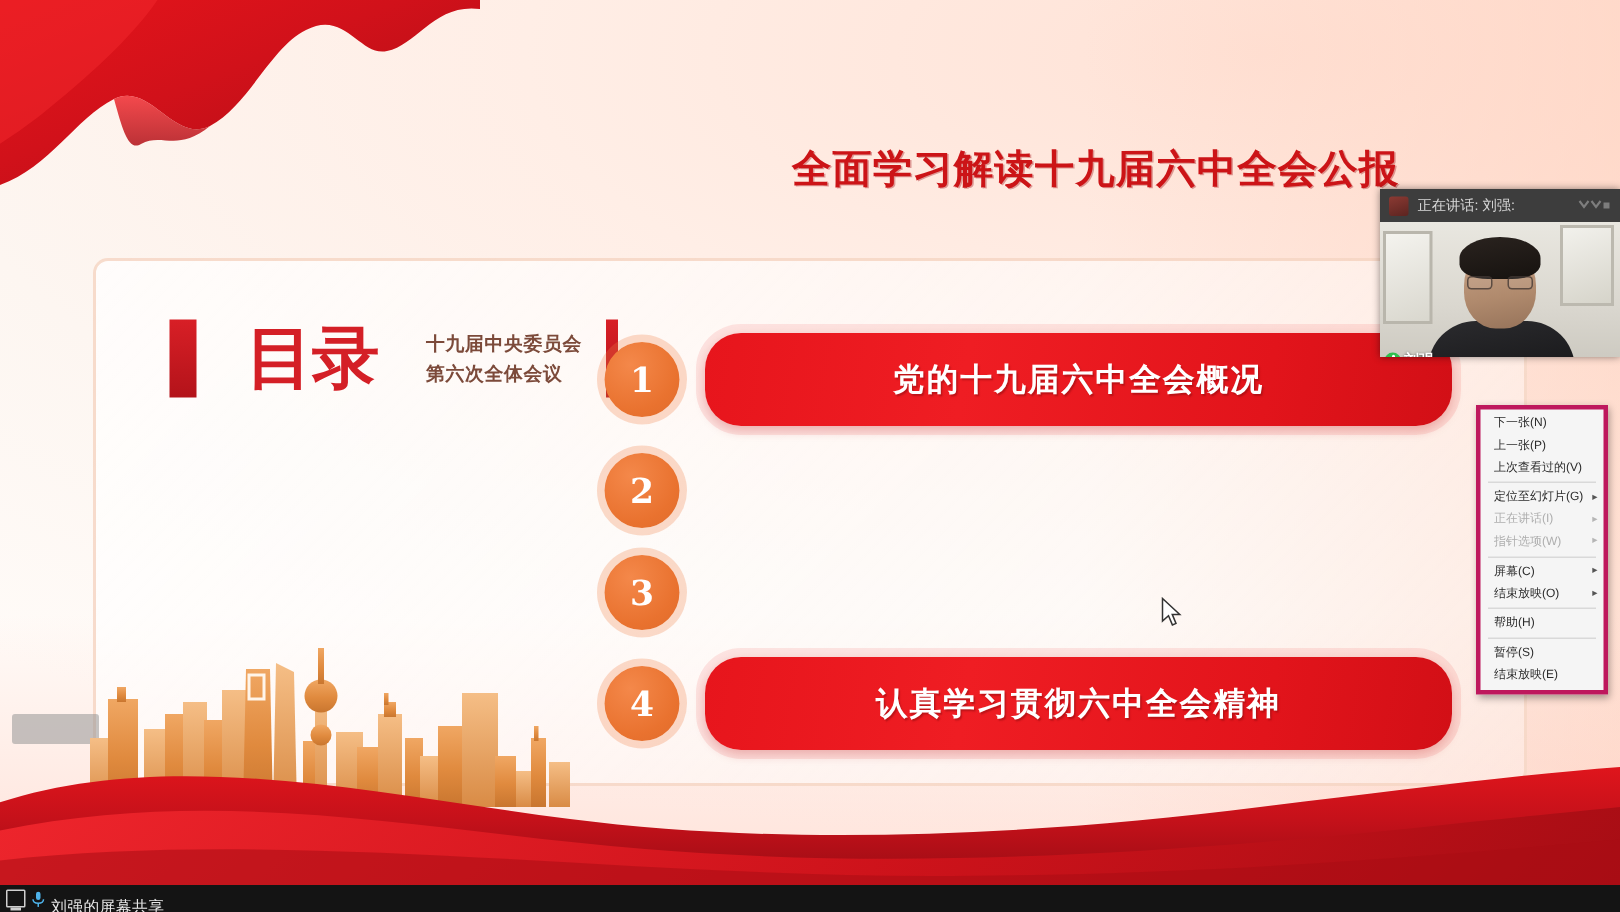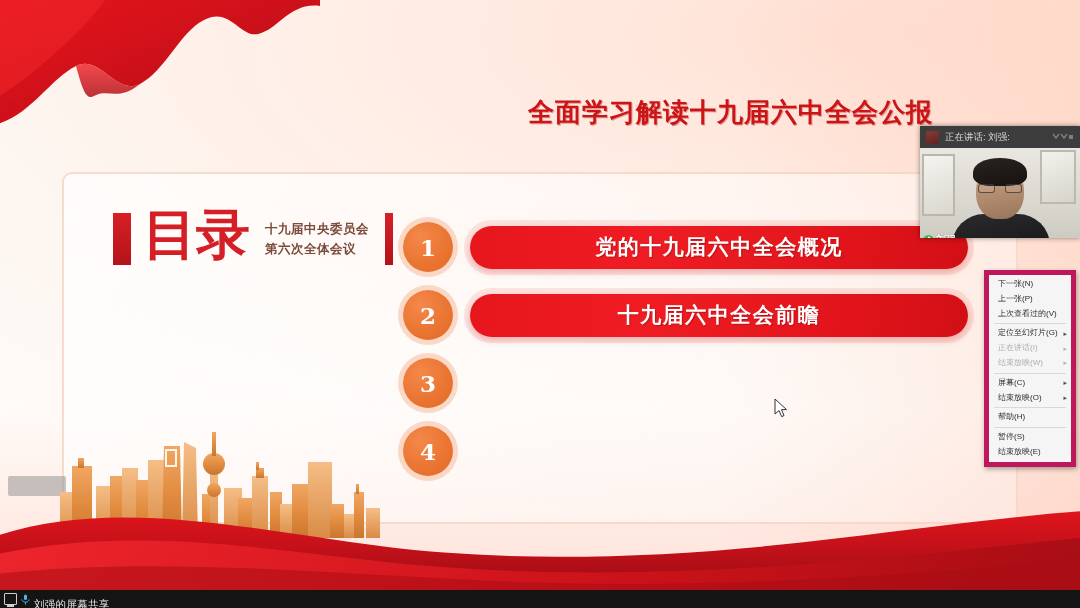--- a/index.html
+++ b/index.html
@@ -89,36 +89,37 @@
   .toc-bar-left {
     width: 18px; height: 52px;
     background: linear-gradient(180deg, #d81f26, #b3131a);
   }
   .toc-bar-right {
     width: 8px; height: 52px;
     background: linear-gradient(180deg, #d81f26, #b3131a);
     margin-left: 4px;
   }
   .toc-main {
-    font-size: 54px;
+    font-size: 45px;
     font-weight: bold;
     color: #d41f26;
     line-height: .95;
     letter-spacing: -1px;
-    font-family: Liberation Mono, monospace;
+    font-family: Liberation Sans, sans-serif;
+    margin-left: 21px;
   }
   .toc-sub {
     display: flex;
     flex-direction: column;
     gap: 3px;
     font-size: 12.5px;
     color: #7c4a3a;
     font-weight: bold;
     letter-spacing: .5px;
-    margin-left: 4px;
+    margin-left: 20px;
   }
 
   
   .toc-list {
     position: absolute;
     left: 403px; top: 222px;
     display: flex;
     flex-direction: column;
     gap: 18px;
   }
@@ -135,21 +136,21 @@
     color: #fff;
     font-size: 23px;
     font-weight: bold;
     display: flex;
     align-items: center;
     justify-content: center;
     flex: none;
     font-family: "DejaVu Serif", "Liberation Serif", serif;
   }
   .bar {
-    width: 498px; height: 43px;
+    width: 498px; height: 62px;
     border-radius: 24px;
     background: linear-gradient(100deg, #e7151c 0%, #ef1d23 35%, #e2141b 75%, #d20f16 100%);
     box-shadow: 0 0 0 6px rgba(236,26,33,.10), 0 3px 7px rgba(180,20,25,.25);
     display: flex;
     align-items: center;
     justify-content: center;
     color: #ffffff;
     font-size: 21px;
     font-weight: bold;
     letter-spacing: 1.5px;
@@ -303,21 +304,21 @@
     justify-content: center;
     flex: none;
   }
 
   
   #ctx-menu {
     position: absolute;
     left: 984px; top: 270px;
     width: 82px;
     background: #f5f5f5;
-    border: 5px solid #be185d;
+    border: 3px solid #be185d;
     box-shadow: 1px 2px 5px rgba(0,0,0,.35);
     padding: 2px 0;
     font-size: 8px;
     color: #2b2b2b;
   }
   .ctx-item {
     position: relative;
     padding: 3px 12px 3px 9px;
     white-space: nowrap;
     line-height: 1.1;
@@ -415,27 +416,27 @@
       <div class="toc-bar-right"></div>
     </div>
 
     <div class="toc-list">
       <div class="toc-row">
         <div class="num-circle">1</div>
         <div class="bar">党的十九届六中全会概况</div>
       </div>
       <div class="toc-row">
         <div class="num-circle">2</div>
-        <div class="bar">十九届六中全会前瞻</div>
       </div>
       <div class="toc-row">
         <div class="num-circle">3</div>
       </div>
       <div class="toc-row">
         <div class="num-circle">4</div>
+        <div class="bar">认真学习贯彻六中全会精神</div>
       </div>
     </div>
 
     <div class="left-chip"></div>
 
     <svg class="skyline" viewBox="0 0 330 120" preserveAspectRatio="none">
       <defs>
         <linearGradient id="sk" x1="0" y1="0" x2="0" y2="1">
           <stop offset="0%" stop-color="#f0a763"></stop>
           <stop offset="55%" stop-color="#e08a3e"></stop>
@@ -551,21 +552,21 @@
     <div class="ctx-sep"></div>
     <div class="ctx-item">
       <span>定位至幻灯片(G)</span>
       <span class="arrow">▸</span>
     </div>
     <div class="ctx-item disabled">
       <span>正在讲话(I)</span>
       <span class="arrow">▸</span>
     </div>
     <div class="ctx-item disabled">
-      <span>结束放映(W)</span>
+      <span>指针选项(W)</span>
       <span class="arrow">▸</span>
     </div>
     <div class="ctx-sep"></div>
     <div class="ctx-item">
       <span>屏幕(C)</span>
       <span class="arrow">▸</span>
     </div>
     <div class="ctx-item">
       <span>结束放映(O)</span>
       <span class="arrow">▸</span>

